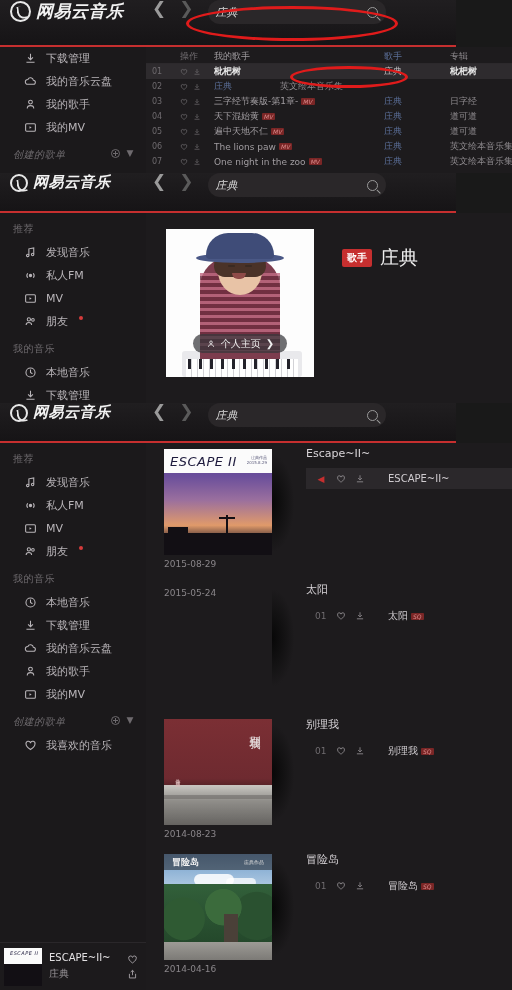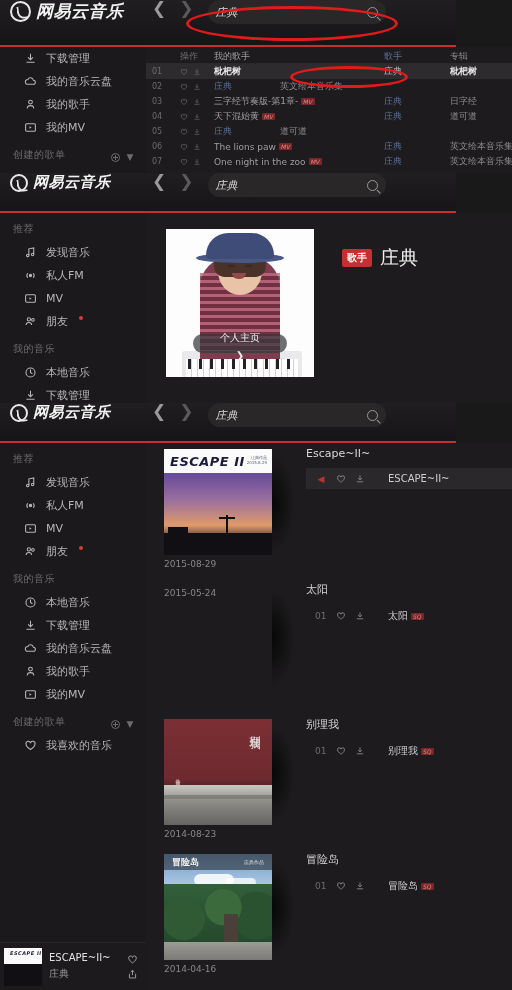--- a/index.html
+++ b/index.html
@@ -49,21 +49,21 @@
     display:flex; align-items:center; padding: 0 8px;
     position: relative;
   }
   .searchbox .sval { color:#dcdcdc; font-size:11px; flex:1; }
   .mag { width:11px; height:11px; border:1.3px solid #9a9a9a; border-radius:50%; position:relative; flex:none; }
   .mag::after { content:""; position:absolute; right:-4px; bottom:-3px; width:5px; height:1.3px; background:#9a9a9a; transform:rotate(45deg); }
 
   
   .sidebar { position:absolute; left:0; width:146px; background:#1b191b; }
   .side-group { color:#6e6a6e; font-size:10px; padding: 9px 0 5px 13px; letter-spacing:.5px; }
-  .side-group.withctl { display:flex; align-items:flex-end; justify-content:space-between; padding-right:12px; }
+  .side-group.withctl { display:flex; align-items:flex-start; justify-content:space-between; padding-right:12px;font-style:italic; }
   .side-ctl { display:flex; gap:7px; align-items:center; }
   .side-ctl .plus { width:9px;height:9px;border:1px solid #6e6a6e;border-radius:50%;position:relative;}
   .side-ctl .plus::before{content:"";position:absolute;left:3px;top:1px;width:1px;height:5px;background:#6e6a6e;}
   .side-ctl .plus::after{content:"";position:absolute;left:1px;top:3px;width:5px;height:1px;background:#6e6a6e;}
   .side-ctl .chev { color:#6e6a6e; font-size:9px; }
   .side-item {
     display:flex; align-items:center; gap:9px;
     height:23px; padding-left:24px; color:#b9b5b9; font-size:11px; cursor:pointer; position:relative;
   }
   .side-item .ico { width:13px; height:13px; flex:none; display:flex; align-items:center; justify-content:center; color:#b9b5b9; }
@@ -106,21 +106,21 @@
   .ap-eye2 { position:absolute; left:79px; top:36px; width:7px; height:2px; background:#3a2a22; border-radius:2px;}
   .ap-keyboard { position:absolute; left:16px; bottom:0; width:120px; height:26px; background:#e9e9ec; border-radius:3px;}
   .ap-keys { position:absolute; left:20px; bottom:0; width:112px; height:18px;
     background: repeating-linear-gradient(90deg,#fff 0 5px,#d2d2d6 5px 6px); }
   .ap-blackkeys { position:absolute; left:22px; bottom:8px; width:108px; height:10px;
     background: repeating-linear-gradient(90deg,#23222a 0 3px, transparent 3px 11px); }
   .homepage-btn {
     position:absolute; left:27px; bottom:24px; width:94px; height:19px;
     background: rgba(55,55,60,.72); border-radius:10px;
     display:flex; align-items:center; justify-content:center; gap:5px;
-    color:#efefef; font-size:10px; cursor:pointer;flex-direction:column;
+    color:#efefef; font-size:10px; cursor:pointer;
   }
   .homepage-btn svg { width:10px; height:10px; }
 
   .artist-info { padding-left:28px; padding-top:16px; }
   .artist-title-row { display:flex; align-items:center; gap:8px; }
   .badge-singer { background:#c62f2f; color:#fff; font-size:10px; padding:2px 5px; border-radius:2px; font-weight:bold; }
   .artist-name { color:#f0f0f0; font-size:19px; }
   .artist-stats { margin-top:20px; color:#9b979b; font-size:10px; line-height:19px; }
   .artist-stats b { color:#b9b5b9; font-weight:bold; }
   .artist-stats .num { color:#8f8b8f; }
@@ -140,21 +140,21 @@
   .song-line.hl { background:#2b282b; }
   .song-line .sidx { width:12px; font-size:9px; color:#6f6b6f; }
   .song-line svg { width:10px; height:10px; }
   .song-line .sname { margin-left:14px; color:#cfcbcf; }
   .spk { width:12px;height:10px;display:flex;align-items:center;justify-content:center;color:#c62f2f;font-size:9px;}
   .sq-tag { display:inline-block; background:#7a2626; color:#d98a8a; font-size:6px; padding:0 2px; border-radius:1px; margin-left:3px; }
 
   
   .cv-escape { background: linear-gradient(180deg,#4e3d8c 0%,#6b4f9b 26%,#9a6f9e 48%,#e09a6a 72%,#3a2a2e 86%,#141114 100%); }
   .cv-escape .band { position:absolute; left:0; top:0; width:100%; height:24px; background:#fbfbfb; }
-  .cv-escape .band .b1 { position:absolute; left:6px; top:5px; color:#1d1a3c; font-size:13px; font-weight:bold; font-style:italic; letter-spacing:.5px;}
+  .cv-escape .band .b1 { position:absolute; left:6px; top:5px; color:#1d1a3c; font-size:13px; font-weight:normal; font-style:italic; letter-spacing:.5px;}
   .cv-escape .band .b2 { position:absolute; right:5px; top:6px; color:#5a5a7a; font-size:4px; line-height:5px; text-align:right;}
   .cv-escape .sky-sil { position:absolute; left:0; bottom:0; width:100%; height:22px; background:#120f14; }
   .cv-escape .pole { position:absolute; left:62px; bottom:18px; width:2px; height:22px; background:#120f14; }
   .cv-escape .pole2 { position:absolute; left:55px; bottom:36px; width:16px; height:2px; background:#120f14; }
   .cv-escape .hut { position:absolute; left:4px; bottom:18px; width:20px; height:10px; background:#120f14; }
 
   .cv-sun { background: linear-gradient(180deg,#1d2c4a 0%,#3b4d70 30%,#9a7a62 56%,#e8a24d 66%,#7b5840 76%,#2a2630 100%); }
   .cv-sun .t1 { position:absolute; left:0; right:0; top:16px; text-align:center; color:#fff; font-size:12px; font-weight:bold; letter-spacing:.3px;}
   .cv-sun .t2 { position:absolute; left:0; right:0; top:36px; text-align:center; color:#e6dcd2; font-size:8px;}
   .cv-sun .glow { position:absolute; left:40px; top:58px; width:30px; height:16px; border-radius:50%;
@@ -344,20 +344,21 @@
             <div class="trow">
               <span class="c-idx">05</span>
               <span class="c-act">
                 <svg viewBox="0 0 16 16" fill="none" stroke="currentColor" stroke-width="1.4">
                   <path d="M8 13S2.5 9.6 2.5 6.3A2.8 2.8 0 0 1 8 5a2.8 2.8 0 0 1 5.5 1.3C13.5 9.6 8 13 8 13Z"></path>
                 </svg>
                 <svg viewBox="0 0 16 16" fill="none" stroke="currentColor" stroke-width="1.4">
                   <path d="M8 2v7M5 6.5 8 9.5 11 6.5M3 12.5h10"></path>
                 </svg>
               </span>
+              <span class="c-title">遍中天地不仁 <i class="mvtag">MV</i></span>
               <span class="c-art">庄典</span>
               <span class="c-alb">道可道</span>
             </div>
             <div class="trow">
               <span class="c-idx">06</span>
               <span class="c-act">
                 <svg viewBox="0 0 16 16" fill="none" stroke="currentColor" stroke-width="1.4">
                   <path d="M8 13S2.5 9.6 2.5 6.3A2.8 2.8 0 0 1 8 5a2.8 2.8 0 0 1 5.5 1.3C13.5 9.6 8 13 8 13Z"></path>
                 </svg>
                 <svg viewBox="0 0 16 16" fill="none" stroke="currentColor" stroke-width="1.4">

